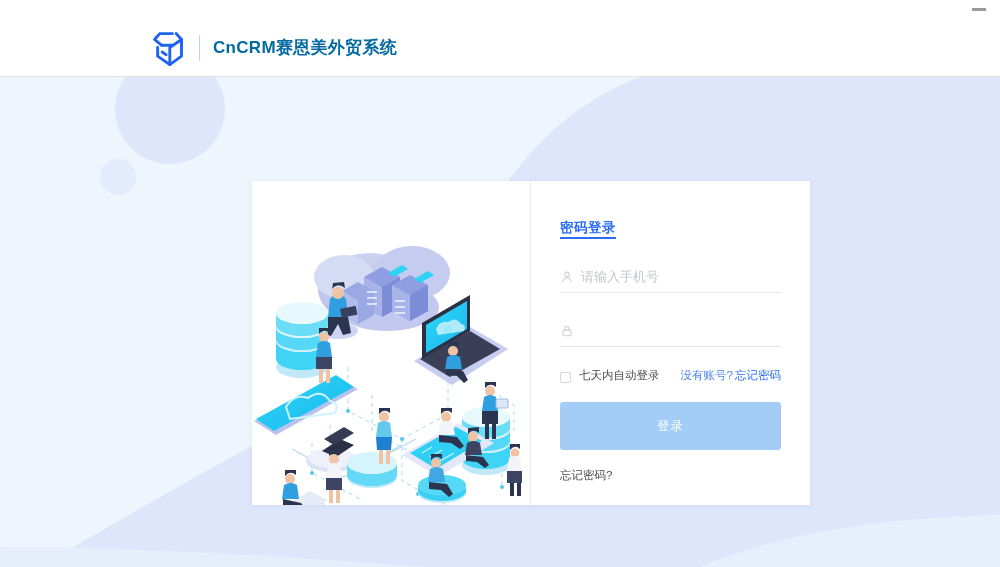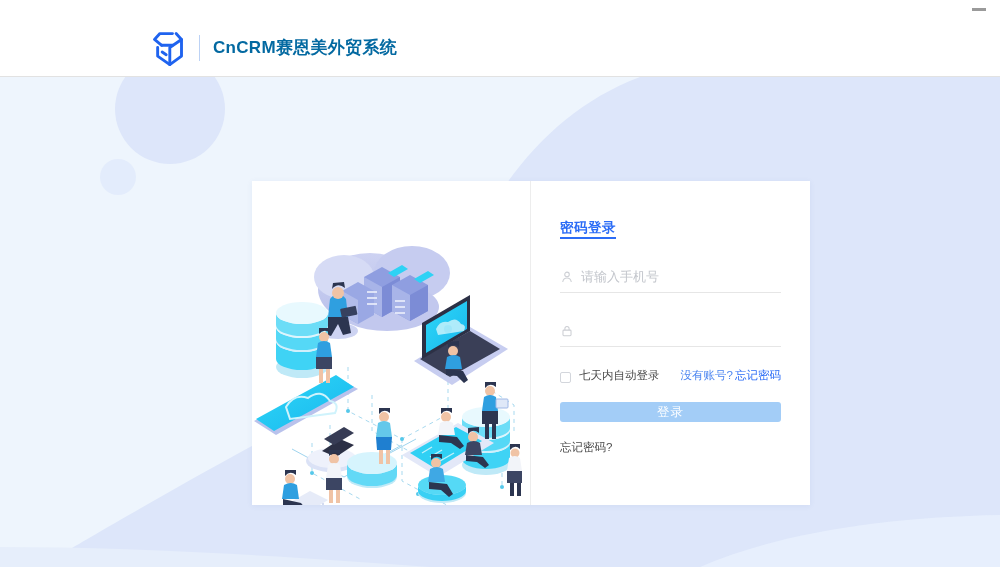--- a/index.html
+++ b/index.html
@@ -89,21 +89,21 @@
   .cbox {
     width:11px; height:11px; border:1px solid #d3d6dc; border-radius:2px;
     background:#fff; flex:0 0 auto;
   }
   .remember-label { font-size:11.5px; color:#4a4a4a; margin-left:8px; }
   .reg-wrap { font-size:11.5px; white-space:nowrap; }
   .reg-q { color:#4b85f0; cursor:pointer;margin-top:34px; }
   .reg-a { color:#2b6cf6; cursor:pointer; margin-left:2px; }
 
   .btn-login {
-    margin-top:19px; width:100%; height:20px; border:0; border-radius:3px;
+    margin-top:19px; width:100%; height:48px; border:0; border-radius:3px;
     background:#a3cdf7; color:#ffffff; font-size:12.5px; cursor:pointer;
     letter-spacing:1px; font-family:Liberation Serif, serif;
   }
   .forgot {
     margin-top:18px; font-size:11.5px; color:#4a4a4a; cursor:pointer;
     display:inline-block;
   }
 </style>
 </head>
 <body>

